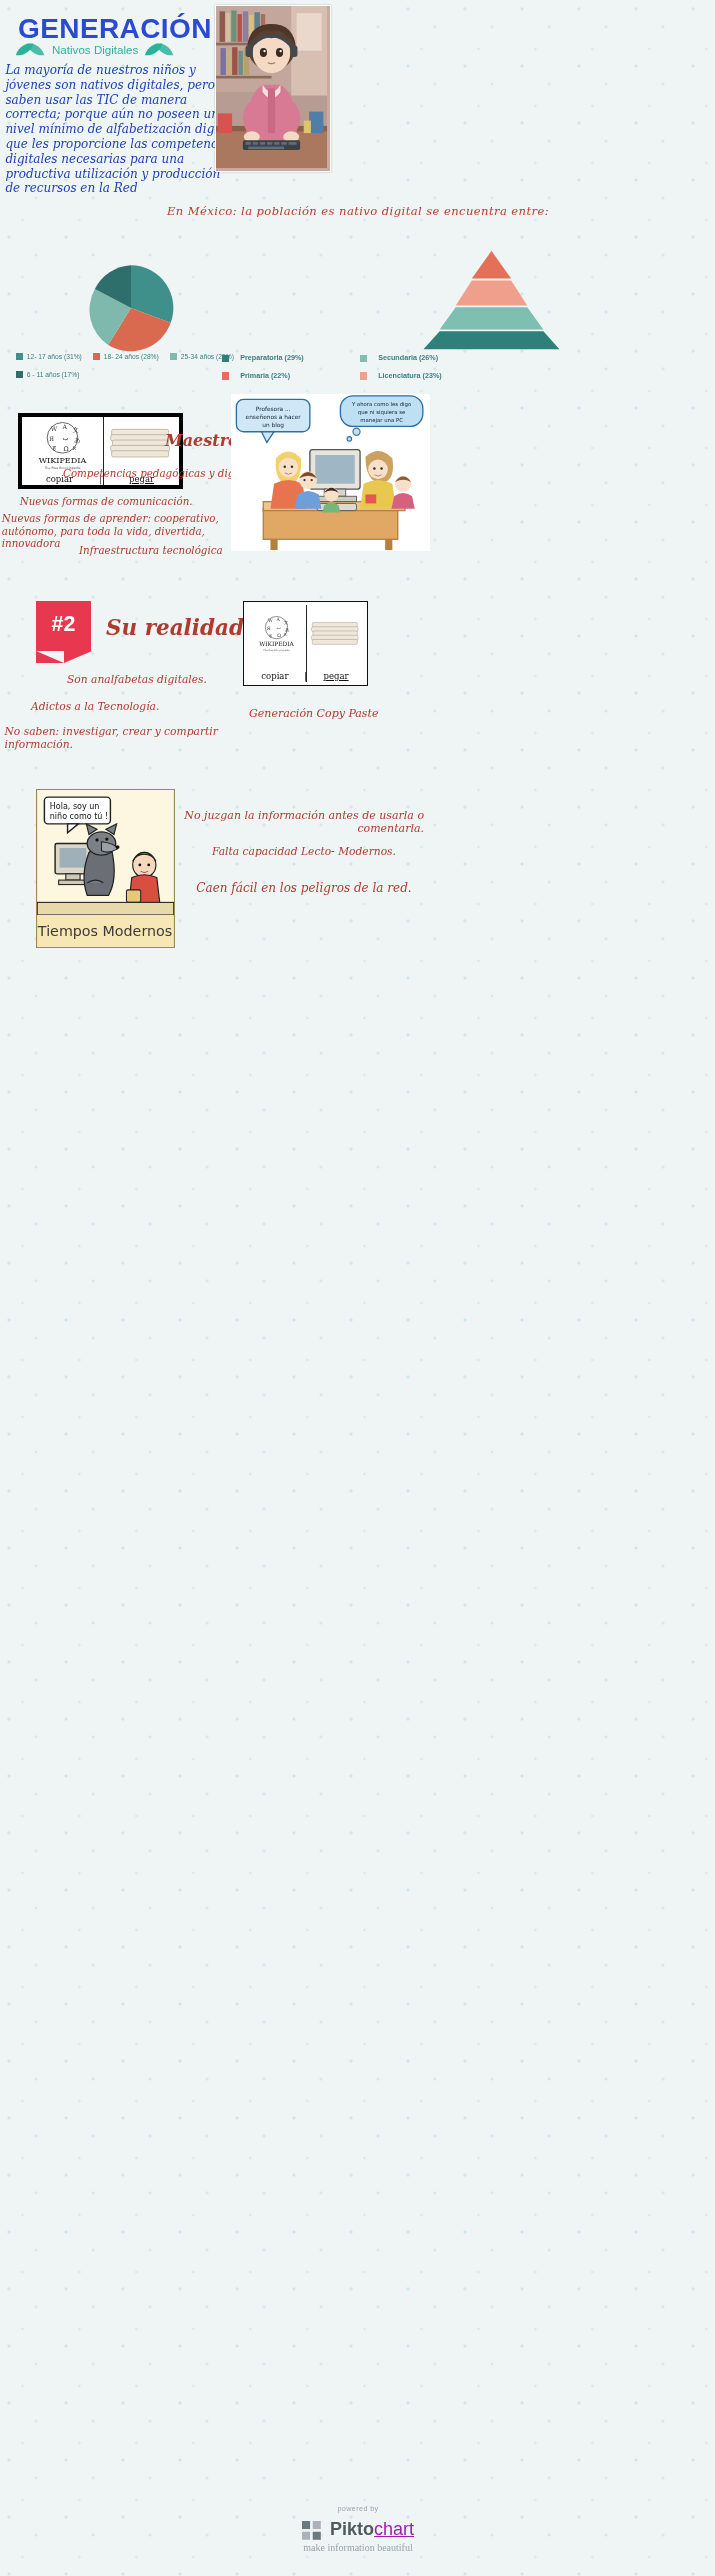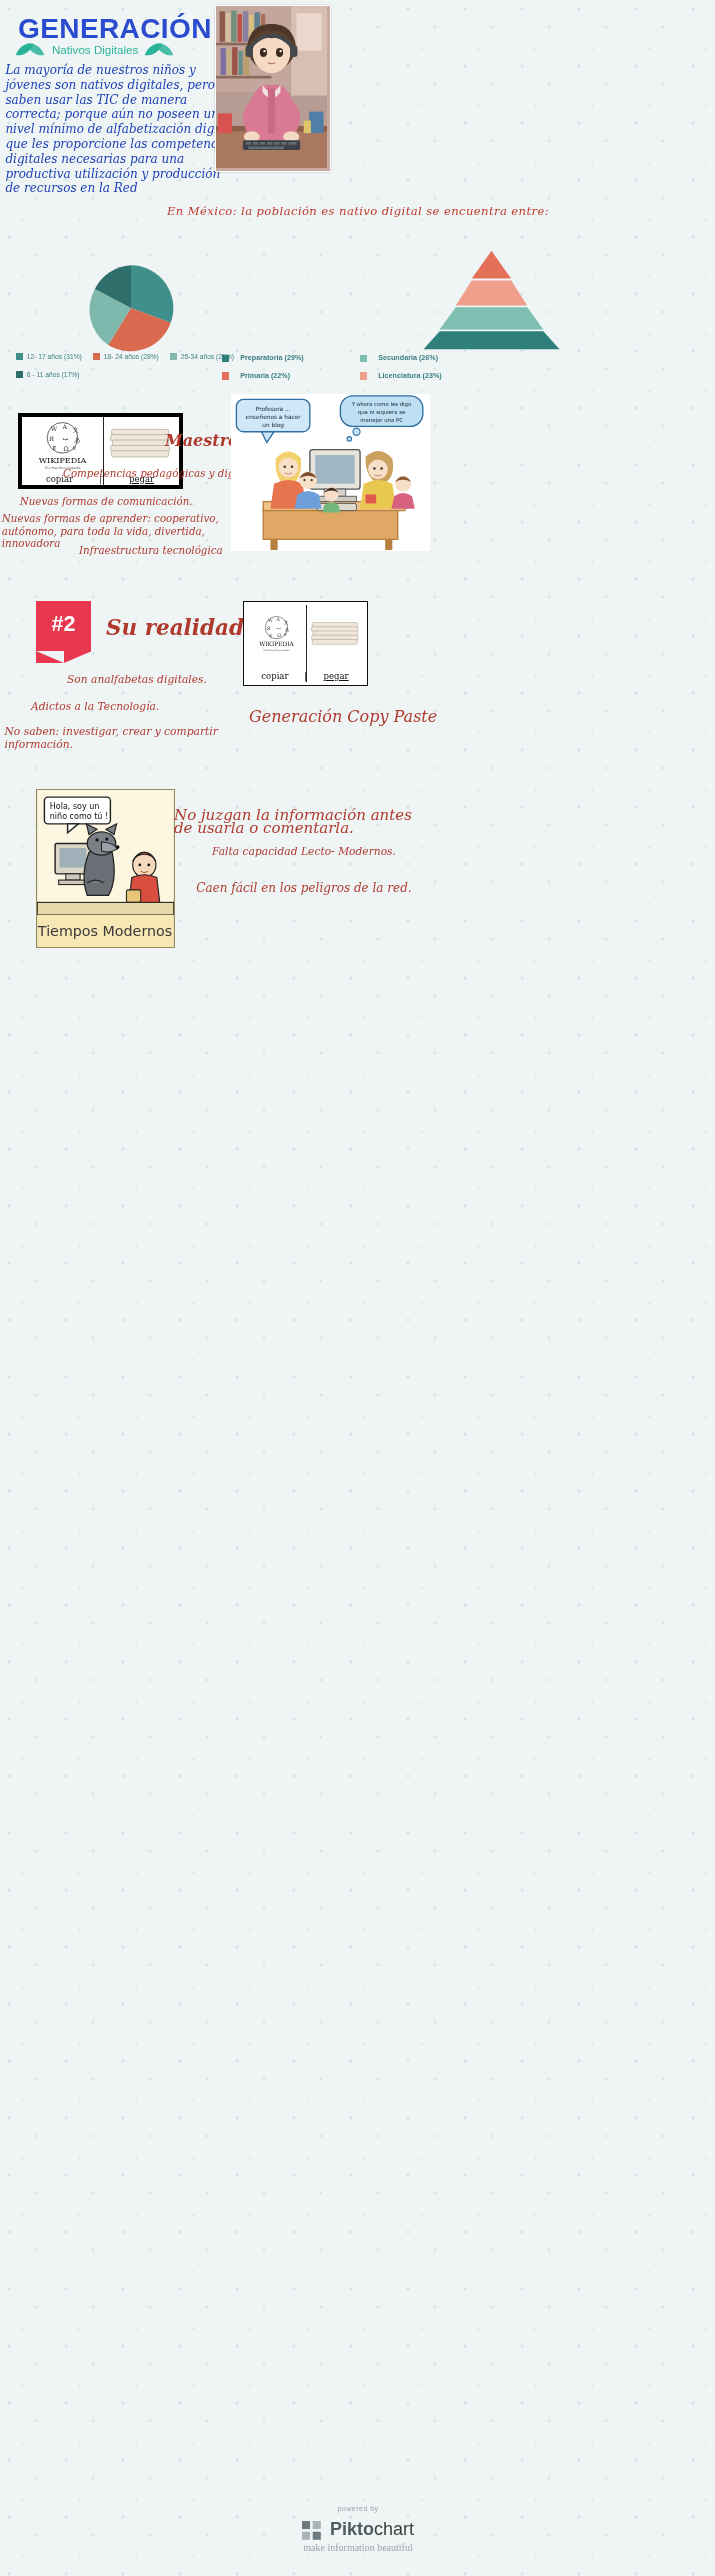--- a/index.html
+++ b/index.html
@@ -212,49 +212,49 @@
     width: 125px; height: 85px;
     background:#fff;
     border: 1.8px solid #111;
     box-sizing:border-box;
     padding:2.7px;
   }
 
   .sec3-l1 { left: 67px; top: 673px; font-family:"DejaVu Serif", serif; font-style:italic; font-size:10.7px; color:#b03a2e; }
   .sec3-l2 { left: 31px; top: 700px; font-family:"DejaVu Serif", serif; font-style:italic; font-size:10.7px; color:#b03a2e; }
   .sec3-l3 { left: 4.5px; top: 726px; width:224px; font-family:"DejaVu Serif", serif; font-style:italic; font-size:10.7px; line-height:12.5px; color:#b03a2e; }
-  .sec3-caption { left: 249px; top: 707px; font-family:"DejaVu Serif", serif; font-style:italic; font-size:16px; color:#b03a2e; }
+  .sec3-caption { left: 249px; top: 707px; font-family:"DejaVu Serif", serif; font-style:italic; font-size:11px; color:#b03a2e; }
 
   
   .cartoon {
     left: 36px; top: 789px;
     width: 139px; height: 159px;
     background: #0369a1;
     border: 0.9px solid #9a8a5a;
     box-sizing:border-box;
   }
-  .cart-r1 { left: 174px; top: 809px; width: 250px; text-align:left; font-family:"DejaVu Serif", serif; font-style:italic; font-size:15px; line-height:13.4px; color:#b03a2e; }
+  .cart-r1 { left: 174px; top: 809px; width: 250px; text-align:right; font-family:"DejaVu Serif", serif; font-style:italic; font-size:11px; line-height:13.4px; color:#b03a2e; }
   .cart-r2 { left: 192px; top: 845px; width: 224px; text-align:center; font-family:"DejaVu Serif", serif; font-style:italic; font-size:10.7px; color:#b03a2e; }
   .cart-r3 { left: 192px; top: 881px; width: 224px; text-align:center; font-family:"DejaVu Serif", serif; font-style:italic; font-size:12px; color:#b03a2e; }
 
   
   .footer {
     left: 0; top: 2504px; width: 716px;
     text-align: center;
   }
   .footer-powered {
     font-size: 7.2px; color:#9aa3a8; letter-spacing:0.4px;
     font-family:"Liberation Sans", sans-serif;
     margin-bottom:6px;
   }
   .footer-brand {
     font-size: 18px; color:#5a6569; font-family:"Liberation Sans", sans-serif;
   }
   .footer-brand .pikto { font-weight:bold; color:#4e5b60; }
-  .footer-brand .chart { color:#404040; }
+  .footer-brand .chart { color:#a21caf;text-decoration:underline; }
   .footer-tag { font-size: 10px; color:#9aa3a8; font-family:Liberation Serif, serif; margin-top:0.9px; }
   .footer-logo {
     display:inline-block; vertical-align:middle;
     width: 19.7px; height: 19.7px; margin-right:4.5px;
   }
 </style>
 </head>
 <body>
 
 <div class="bg-pattern"></div>

